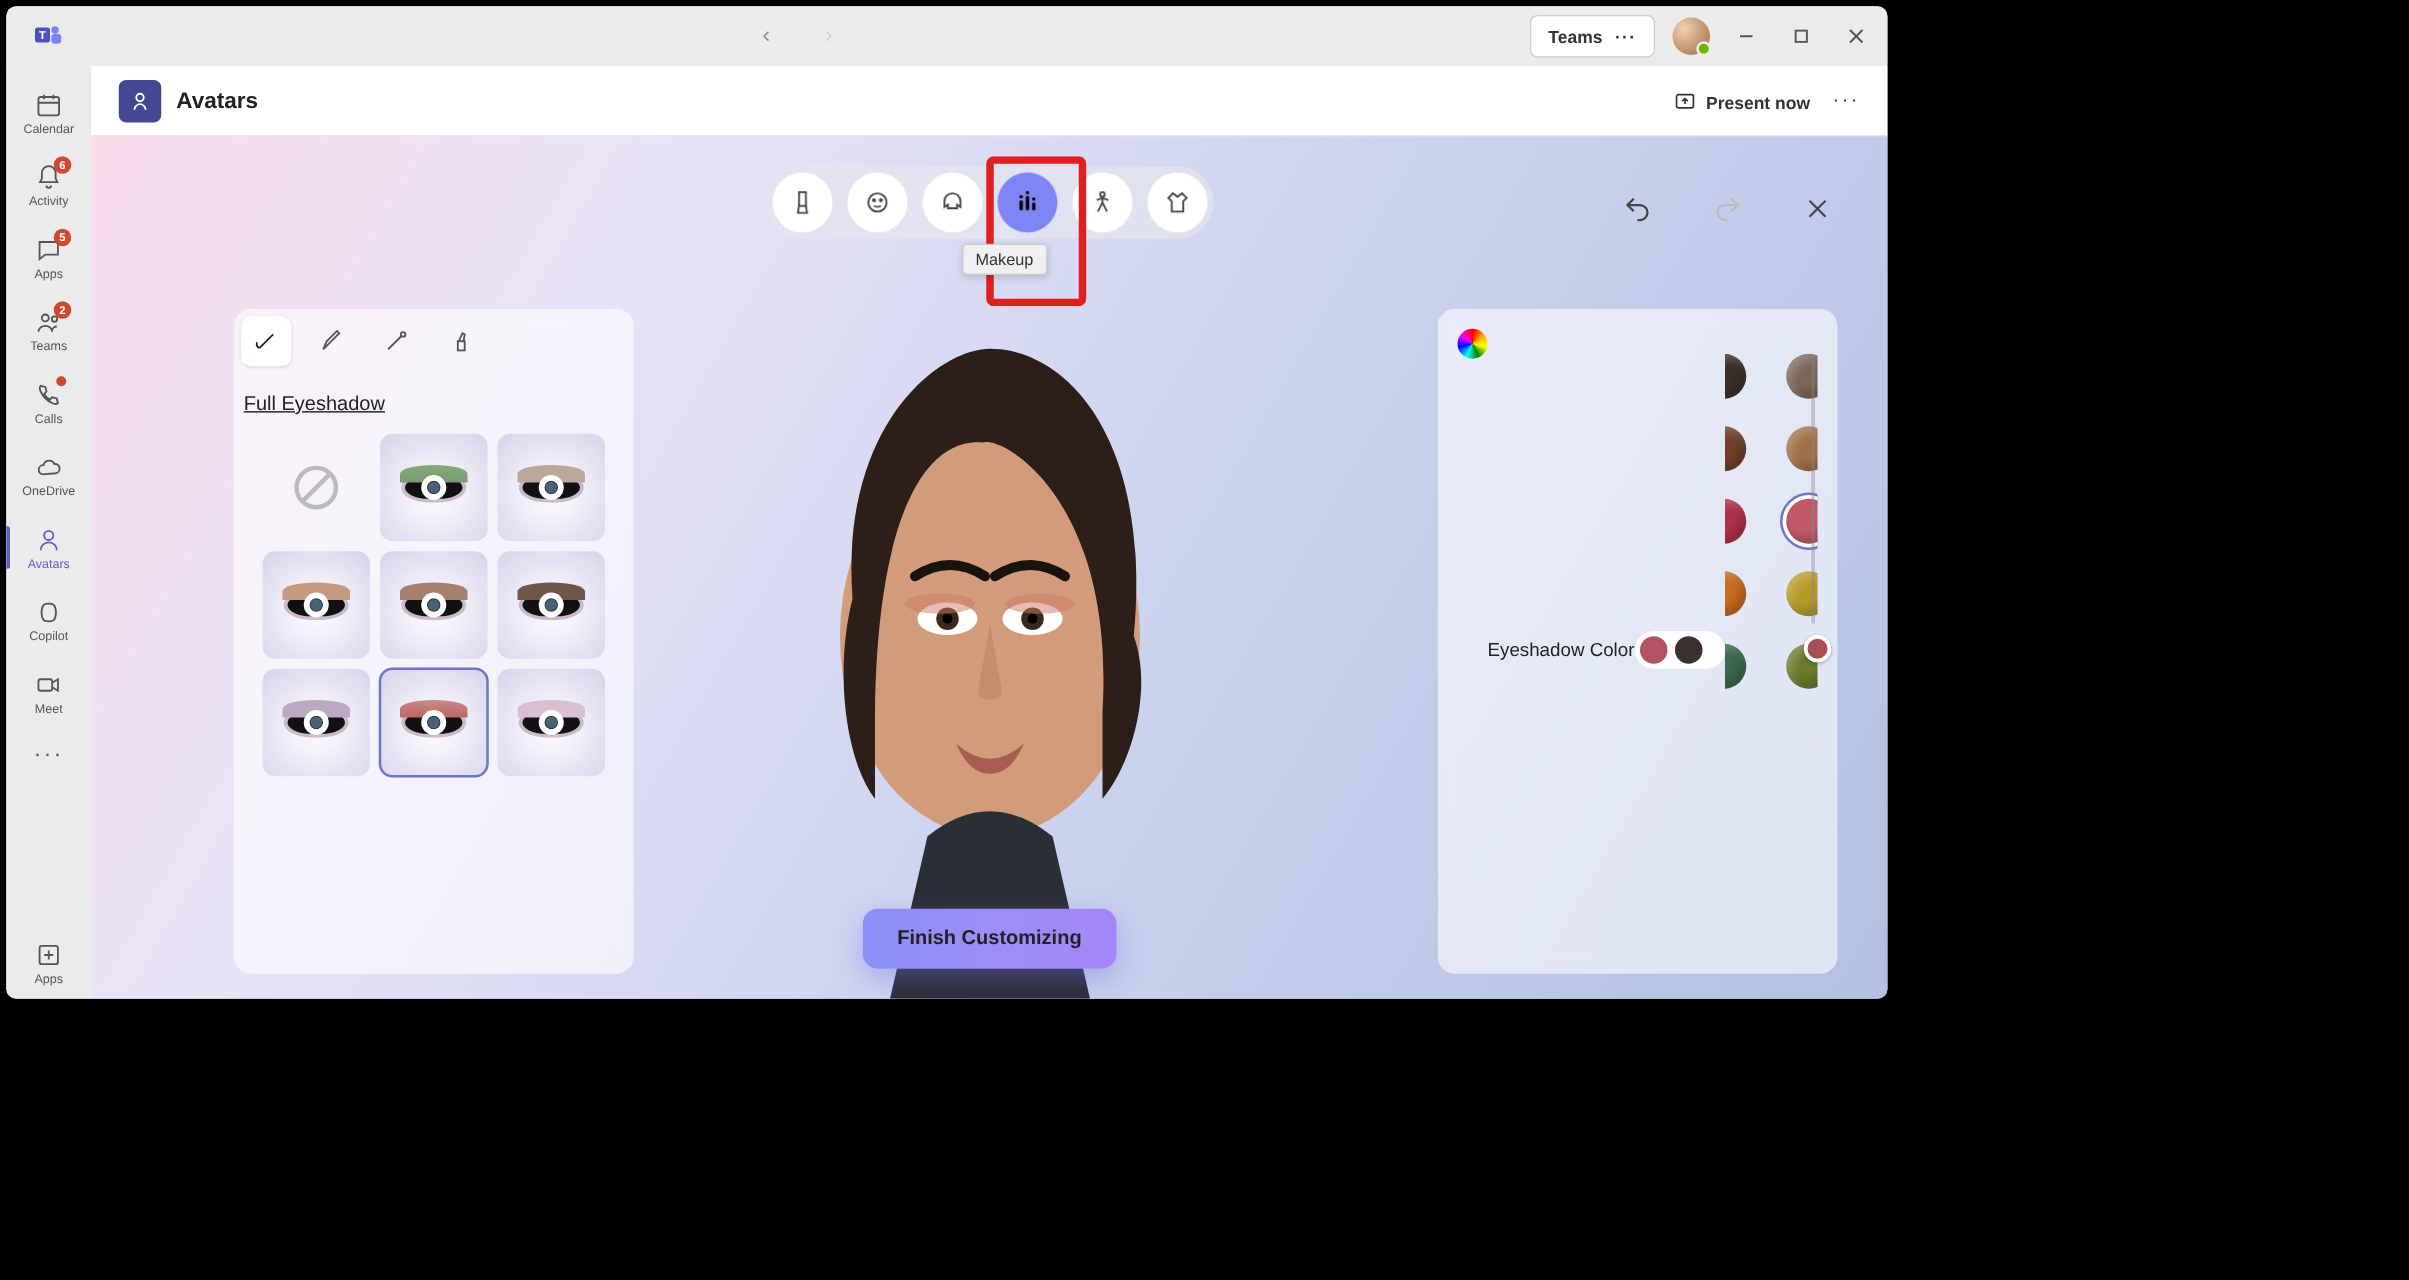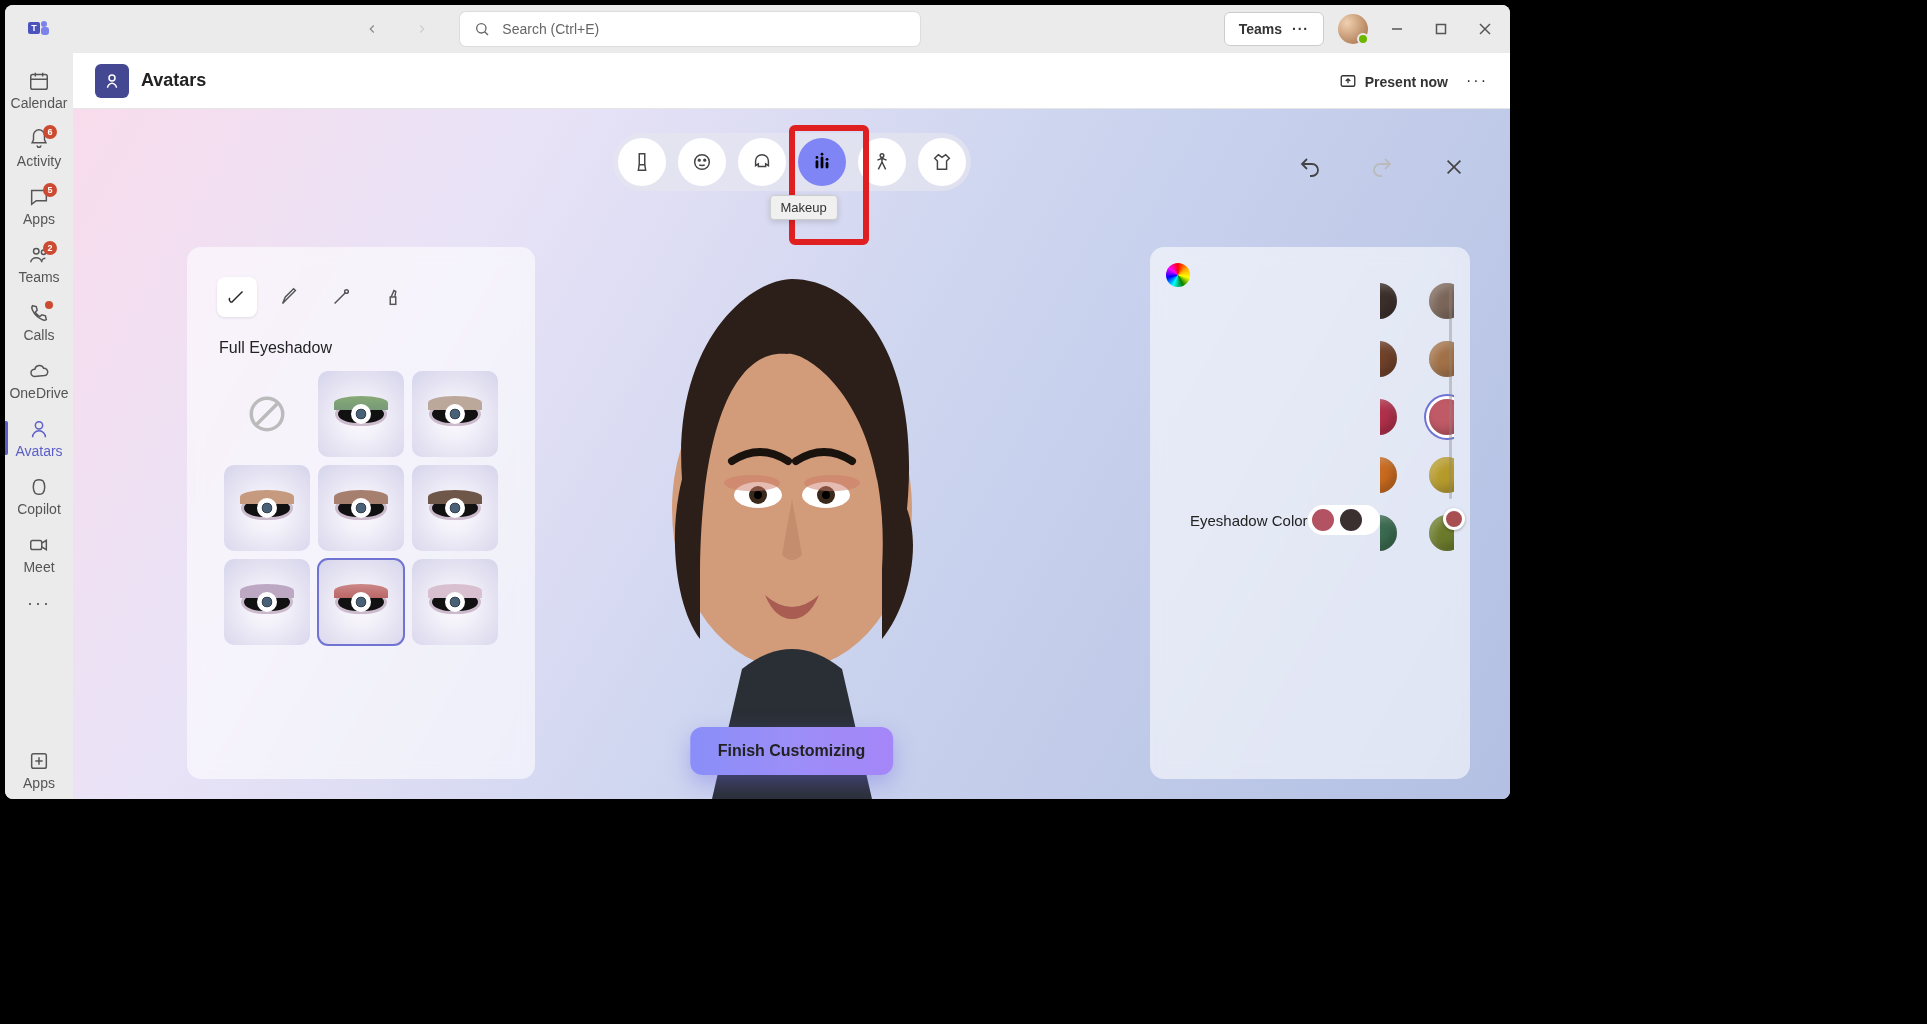--- a/index.html
+++ b/index.html
@@ -19,21 +19,21 @@
     .update-btn { height:34px; padding:0 14px; background:#fff; border:1px solid #ccc; border-radius:6px; display:flex; align-items:center; gap:10px; font-size:14px; font-weight:600; color:#333; cursor:pointer; }
     .avatar-pic { width:30px; height:30px; border-radius:50%; background: radial-gradient(circle at 30% 30%, #f0d0b0, #a06840); position:relative; }
     .presence { width:12px; height:12px; border-radius:50%; background:#6bb700; border:2px solid #ebebeb; position:absolute; bottom:-1px; right:-1px; }
     .win-btn { width:30px; display:flex; justify-content:center; align-items:center; color:#555; cursor:pointer; }
 
     
     .rail { position:absolute; left:0; top:48px; width:68px; bottom:0; background:#ebebeb; display:flex; flex-direction:column; align-items:center; padding-top:8px; }
     .rail-item { width:68px; height:58px; display:flex; flex-direction:column; align-items:center; justify-content:center; gap:2px; color:#555; position:relative; cursor:pointer; }
     .rail-item.selected { color:#5b5fc7; }
     .rail-item.selected::before { content:''; position:absolute; left:0; top:12px; bottom:12px; width:3px; background:#5b5fc7; border-radius:0 2px 2px 0; }
-    .rail-label { font-size:14px; }
+    .rail-label { font-size:10px; }
     .rail-icon { width:24px; height:24px; display:flex; align-items:center; justify-content:center; }
     .rail-badge { position:absolute; top:6px; right:16px; min-width:14px; height:14px; padding:0 3px; border-radius:7px; background:#cc4a31; color:#fff; font-size:9px; font-weight:700; display:flex; align-items:center; justify-content:center; }
     .rail-dot { position:absolute; top:8px; right:20px; width:8px; height:8px; border-radius:50%; background:#cc4a31; }
     .rail-spacer { flex:1; }
     .rail-ellipsis { width:68px; height:40px; display:flex; align-items:center; justify-content:center; color:#555; font-size:18px; letter-spacing:2px; }
 
     
     .crumb { position:absolute; left:68px; right:0; top:48px; height:56px; background:#fff; display:flex; align-items:center; padding:0 22px; border-bottom:1px solid #e6e6e6; }
     .crumb-icon { width:34px; height:34px; border-radius:6px; background:#444791; display:flex; align-items:center; justify-content:center; }
     .crumb-title { margin-left:12px; font-size:18px; font-weight:700; color:#222; }
@@ -46,21 +46,21 @@
     .top-tools { position:absolute; top:24px; left:50%; transform:translateX(-50%); height:58px; background:rgba(230,230,240,.7); border-radius:40px; padding:5px; display:flex; gap:12px; backdrop-filter: blur(6px); }
     .tool-btn { width:48px; height:48px; border-radius:50%; background:#fff; display:flex; align-items:center; justify-content:center; color:#444; cursor:pointer; }
     .tool-btn.active { background:#7f85f5; color:#000; }
     .edit-controls { position:absolute; top:42px; right:40px; display:flex; gap:40px; color:#444; }
     .edit-ctrl { width:32px; height:32px; display:flex; align-items:center; justify-content:center; cursor:pointer; }
     .edit-ctrl.disabled { color:#bbb; }
 
     .highlight-box { position:absolute; top:16px; left:50%; margin-left:-3px; width:80px; height:120px; border:6px solid #e02020; border-radius:6px; pointer-events:none; }
     .tooltip { position:absolute; top:86px; left:50%; transform:translateX(-50%); margin-left:12px; background:#f0f0f0; border:1px solid #ccc; border-radius:4px; padding:4px 10px; font-size:13px; color:#333; box-shadow:0 2px 6px rgba(0,0,0,.15); }
 
-    .left-panel { position:absolute; left:114px; top:138px; width:348px; bottom:20px; background:rgba(255,255,255,.58); border-radius:14px; padding:30px; backdrop-filter: blur(8px); }
+    .left-panel { position:absolute; left:114px; top:138px; width:320px; bottom:20px; background:rgba(255,255,255,.58); border-radius:14px; padding:6px; backdrop-filter: blur(8px); text-decoration: underline; }
     .sub-tools { display:flex; gap:12px; }
     .sub-tool { width:40px; height:40px; border-radius:8px; display:flex; align-items:center; justify-content:center; color:#555; cursor:pointer; }
     .sub-tool.selected { background:#fff; box-shadow:0 1px 3px rgba(0,0,0,.1); color:#222; }
     .panel-title { margin:22px 0 14px 2px; font-size:16px; color:#222; }
 
     .thumb-grid { display:grid; grid-template-columns: repeat(3, 86px); gap:8px; justify-content:center; }
     .thumb { width:86px; height:86px; border-radius:10px; background: radial-gradient(circle at 50% 55%, #f7f5fb 20%, #d5d3ea 100%); position:relative; cursor:pointer; display:flex; align-items:center; justify-content:center; }
     .thumb.none { background:transparent; color:#bbb; }
     .thumb.selected { outline:2px solid #7073d2; outline-offset:-1px; }
     .eye-shape { width:52px; height:24px; border-radius:50% / 60%; background:#111; border:3px solid #cbb9cc; position:relative; }
@@ -109,27 +109,20 @@
       <span class="nav-btn">
           <svg width="14" height="14" viewBox="0 0 24 24" fill="none" stroke="currentColor" stroke-width="2">
             <polyline points="15 18 9 12 15 6"></polyline>
           </svg>
         </span>
       <span class="nav-btn" style="color:#ccc">
           <svg width="14" height="14" viewBox="0 0 24 24" fill="none" stroke="currentColor" stroke-width="2">
             <polyline points="9 18 15 12 9 6"></polyline>
           </svg>
         </span>
-    </div>
-    <div class="search-box">
-      <svg width="16" height="16" viewBox="0 0 24 24" fill="none" stroke="currentColor" stroke-width="2">
-          <circle cx="11" cy="11" r="7"></circle>
-          <line x1="21" y1="21" x2="16" y2="16"></line>
-        </svg>
-      <span class="search-placeholder">Search (Ctrl+E)</span>
     </div>
     <div class="title-right">
       <div class="update-btn">
           <span>Teams</span>
           <span style="letter-spacing:1px">···</span>
         </div>
       <div class="avatar-pic">
           <div class="presence"></div>
         </div>
       <span class="win-btn">

